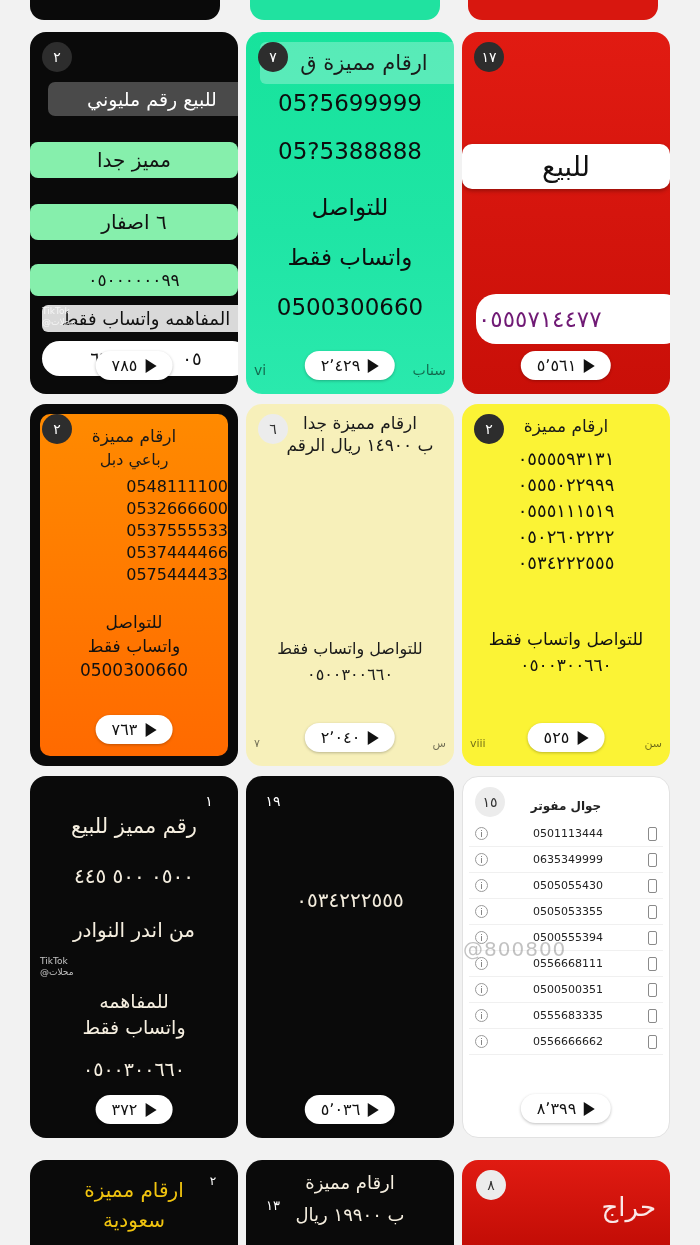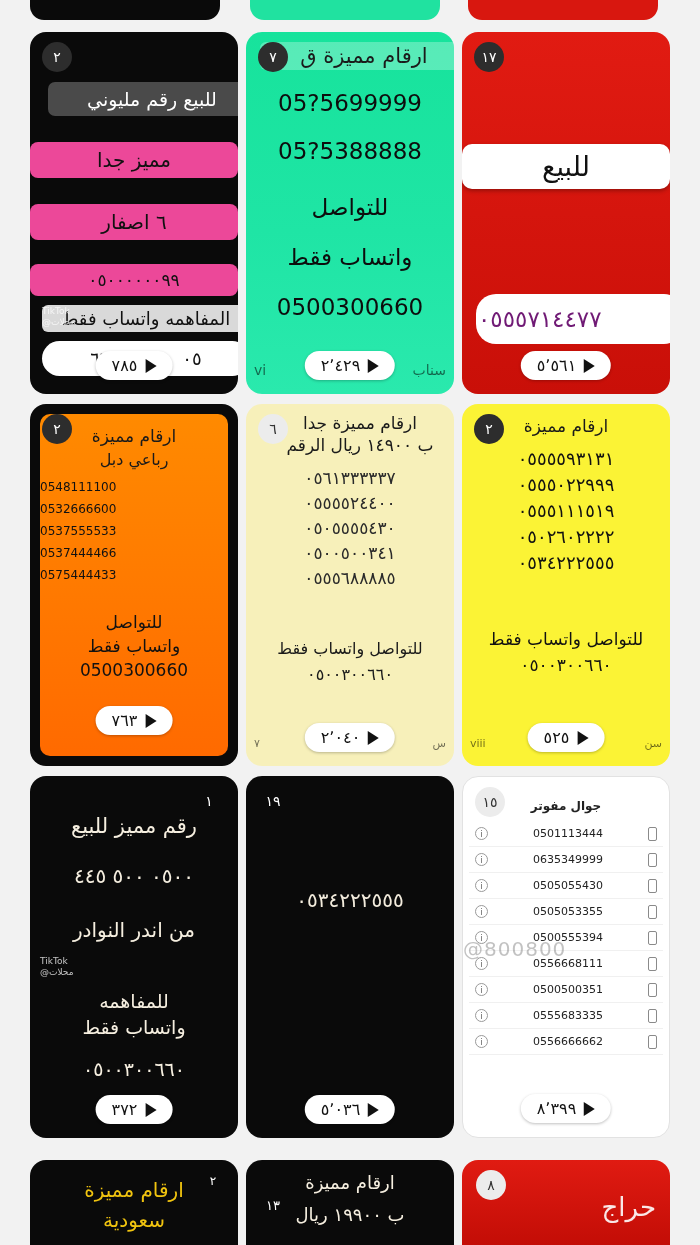--- a/index.html
+++ b/index.html
@@ -75,59 +75,59 @@
   .txt { text-align: center; direction: rtl; width: 100%; }
 
   
   .c1-title {
     position: absolute; top: 50px; left: 18px; right: 14px;
     background: #4a4a4a; color: #fff; border-radius: 7px;
     font-size: 19px; padding: 6px 17px; text-align: center;
   }
   .c1-pill {
     position: absolute; left: 50%; transform: translateX(-50%);
-    background: #ec4899; color: #111; border-radius: 8px;
+    background: #86efac; color: #111; border-radius: 8px;
     font-size: 20px; padding: 6px 14px; white-space: nowrap;
   }
   .c1-foot {
     position: absolute; bottom: 62px; left: 12px; right: 10px;
     background: #d9d9d9; color: #111; border-radius: 6px;
     font-size: 18px; text-align: center; padding: 3px 2px;
   }
   .c1-num {
     position: absolute; bottom: 18px; left: 12px; right: 10px;
     background: #fff; color: #111; border-radius: 18px;
     font-size: 18px; text-align: center; padding: 7px 2px; letter-spacing: 2px;
   }
 
   
   .c2-head {
     position: absolute; top: 10px; left: 14px; right: 10px;
     background: rgba(255,255,255,.28);
     color: #1a1a1a; font-size: 21px; text-align: center;
-    padding: 2px 4px; border-radius: 6px;
+    padding: 9px 4px; border-radius: 6px;
   }
   .c2-line { position: absolute; left: 0; right: 0; text-align: center; color: #0d0d0d; font-size: 23px; }
 
   
   .c3-forsale {
     position: absolute; top: 112px; left: 50%; transform: translateX(-50%);
     background: #fff; color: #111; border-radius: 10px;
     font-size: 27px; padding: 7px 26px; box-shadow: 0 2px 4px rgba(0,0,0,.3);
   }
   .c3-num {
     position: absolute; top: 262px; left: 14px; right: 14px;
     background: #fff; color: #701a75; border-radius: 20px;
     font-size: 23px; text-align: left; padding: 12px 2px; letter-spacing: 2px;
   }
 
   
   .c4-head { position: absolute; top: 12px; left: 0; right: 0; text-align: center; color: #1a1a1a; font-size: 17px; }
   .c4-sub  { position: absolute; top: 36px; left: 0; right: 0; text-align: center; color: #1a1a1a; font-size: 16px; }
-  .c4-list { position: absolute; top: 62px; left: 0; right: 0; text-align: left; color: #111; font-size: 12px; line-height: 22px; }
+  .c4-list { position: absolute; top: 62px; left: 0; right: 0; text-align: right; color: #111; font-size: 16px; line-height: 22px; }
   .c4-foot { position: absolute; top: 196px; left: 0; right: 0; text-align: center; color: #111; font-size: 17px; line-height: 24px; }
 
   
   .c5-head { position: absolute; top: 8px; left: 10px; right: 10px; text-align: center; color: #1a1a1a; font-size: 17px; line-height: 22px; }
   .c5-list { position: absolute; top: 62px; left: 0; right: 0; text-align: center; color: #2a2a2a; font-size: 17px; line-height: 25px; letter-spacing: 1px; }
   .c5-foot { position: absolute; top: 232px; left: 0; right: 0; text-align: center; color: #1a1a1a; font-size: 16px; line-height: 26px; }
 
   
   .c6-head { position: absolute; top: 12px; left: 0; right: 0; text-align: center; color: #1a1a1a; font-size: 17px; }
   .c6-list { position: absolute; top: 42px; left: 0; right: 0; text-align: center; color: #111; font-size: 18px; line-height: 26px; letter-spacing: 1px; }
@@ -259,40 +259,33 @@
             <div>0537444466</div>
             <div>0575444433</div>
           </div>
           <div class="c4-foot txt">
             <div>للتواصل</div>
             <div>واتساب فقط</div>
             <div>0500300660</div>
           </div>
         </div>
         <div class="badge dark2">٢</div>
-        <div class="play-pill" style="bottom:31px;">
+        <div class="play-pill" style="bottom:22px;">
           <span>٧٦٣</span>
           <span class="tri"></span>
         </div>
       </div>
     </div>
 
     <div class="cell">
       <div class="card cream">
         <div class="badge light">٦</div>
         <div class="c5-head txt">
           <div>ارقام مميزة جدا</div>
           <div>ب ١٤٩٠٠ ريال الرقم</div>
-        </div>
-        <div class="c5-list txt">
-          <div>٠٥٦١٣٣٣٣٣٧</div>
-          <div>٠٥٥٥٥٢٤٤٠٠</div>
-          <div>٠٥٠٥٥٥٥٤٣٠</div>
-          <div>٠٥٠٠٥٠٠٣٤١</div>
-          <div>٠٥٥٥٦٨٨٨٨٥</div>
         </div>
         <div class="c5-foot txt">
           <div>للتواصل واتساب فقط</div>
           <div>٠٥٠٠٣٠٠٦٦٠</div>
         </div>
         <div class="tiny-side" style="left:8px;bottom:16px;">٧</div>
         <div class="tiny-side" style="right:8px;bottom:16px;">س</div>
         <div class="play-pill">
           <span>٢٬٠٤٠</span>
           <span class="tri"></span>

